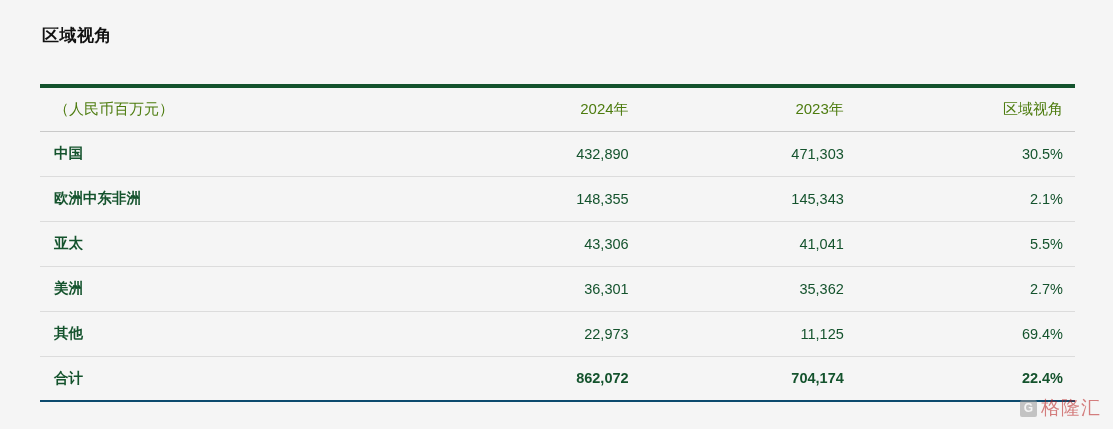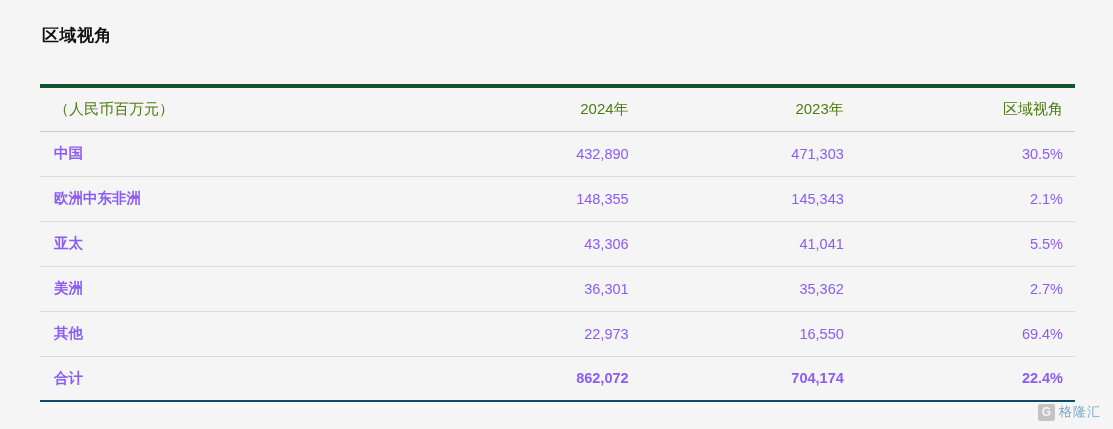--- a/index.html
+++ b/index.html
@@ -77,21 +77,21 @@
   thead th.num-head.last {
     padding-right: 12px;
   }
 
   tbody tr.data-row td {
     height: 45px;
     vertical-align: middle;
     font-size: 14.5px;
     border-bottom: 1px solid #dcdcdc;
     box-sizing: border-box;
-    color: #8b5cf6;
+    color: #14532d;
     margin-top: 32px;
   }
   tbody td.label-cell {
     text-align: left;
     padding-left: 14px;
     font-weight: bold;
     font-size: 14.5px;
   }
   tbody td.num-cell {
     text-align: right;
@@ -124,22 +124,22 @@
     background: #9b9b9b;
     color: #f5f5f5;
     font-size: 12px;
     font-weight: bold;
     line-height: 17px;
     text-align: center;
     border-radius: 2px;
     font-family: "Liberation Sans", sans-serif;
   }
   .wm-text {
-    font-size: 13px;
-    color: #0369a1;
+    font-size: 19px;
+    color: #b91c1c;
     letter-spacing: 1px;
     text-align: right;
   }
 </style>
 </head>
 <body>
 
 <div class="page">
 
   <div class="title">区域视角</div>
@@ -181,21 +181,21 @@
         </tr>
         <tr class="data-row">
           <td class="label-cell">美洲</td>
           <td class="num-cell">36,301</td>
           <td class="num-cell">35,362</td>
           <td class="num-cell last">2.7%</td>
         </tr>
         <tr class="data-row">
           <td class="label-cell">其他</td>
           <td class="num-cell">22,973</td>
-          <td class="num-cell">16,550</td>
+          <td class="num-cell">11,125</td>
           <td class="num-cell last">69.4%</td>
         </tr>
         <tr class="data-row total-row">
           <td class="label-cell">合计</td>
           <td class="num-cell">862,072</td>
           <td class="num-cell">704,174</td>
           <td class="num-cell last">22.4%</td>
         </tr>
       </tbody>
     </table>

